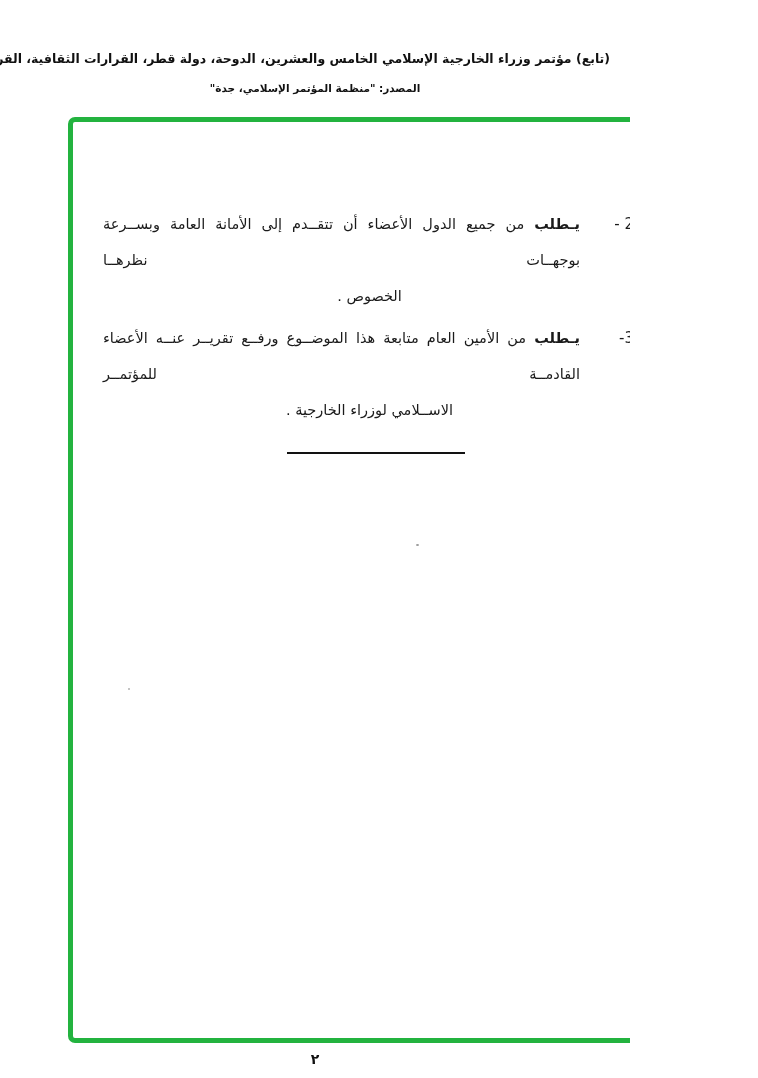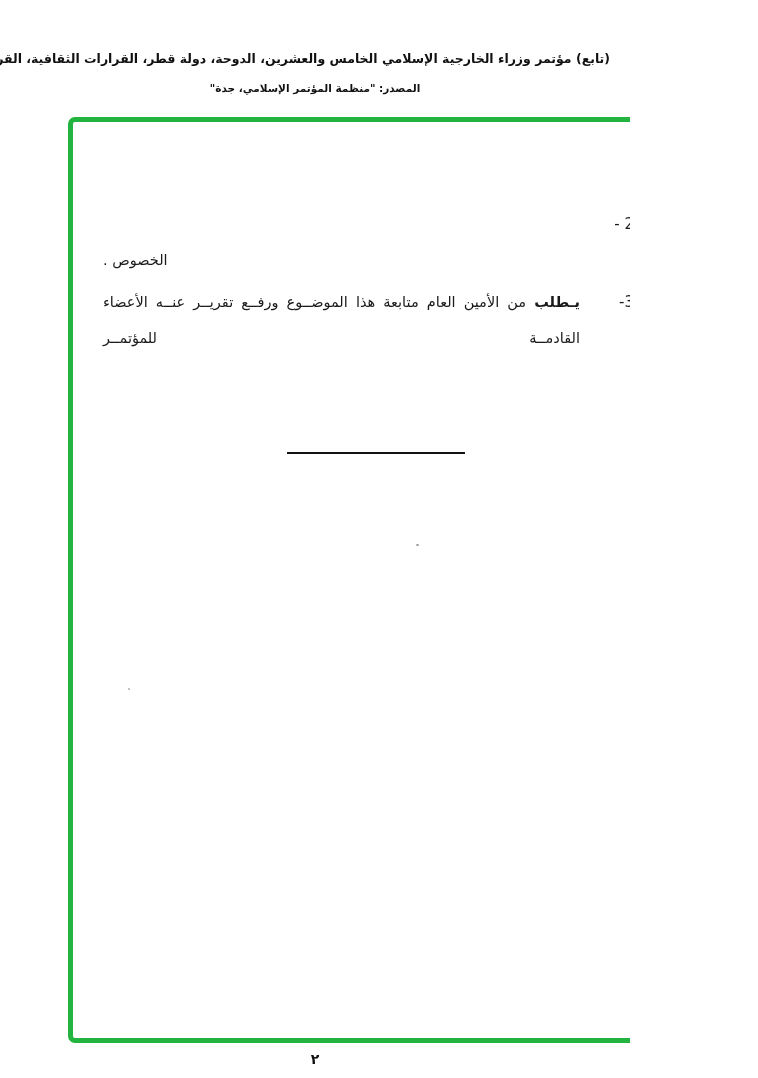--- a/index.html
+++ b/index.html
@@ -82,21 +82,21 @@
     flex: 1 1 auto;
     text-align: justify;
     text-align-last: justify;
   }
   .kw { font-weight: bold; }
   .line.full {
     text-align: justify;
     text-align-last: justify;
   }
   .line.last {
-    text-align: left;
+    text-align: center;
     margin-right: 12px;
   }
 
   
   .divider {
     position: absolute;
     left: 287px;
     top: 452px;
     width: 178px;
     height: 2px;
@@ -129,29 +129,31 @@
 
   <div class="header-line2">المصدر:  "منظمة المؤتمر الإسلامي، جدة"</div>
 
   <div class="green-frame"></div>
 
   <div class="doc-body">
 
     <div class="para">
       <div class="line first">
         <span class="marker">2 -</span>
+        <span class="first-text"><b class="kw">يـطلب</b><span> من جميع الدول الأعضاء أن تتقــدم إلى الأمانة العامة وبســرعة بوجهــات نظرهــا</span></span>
       </div>
       <div class="line last">الخصوص .</div>
     </div>
 
     <div class="para">
       <div class="line first">
         <span class="marker">3-</span>
         <span class="first-text"><b class="kw">يـطلب</b><span> من الأمين العام متابعة هذا الموضــوع ورفــع تقريــر عنــه الأعضاء القادمــة للمؤتمــر</span></span>
       </div>
+      <div class="line last">الاســلامي لوزراء الخارجية .</div>
     </div>
 
   </div>
 
   <div class="divider"></div>
 
   <div class="speck s1"></div>
   <div class="speck s2"></div>
 
   <div class="page-number">٢</div>

